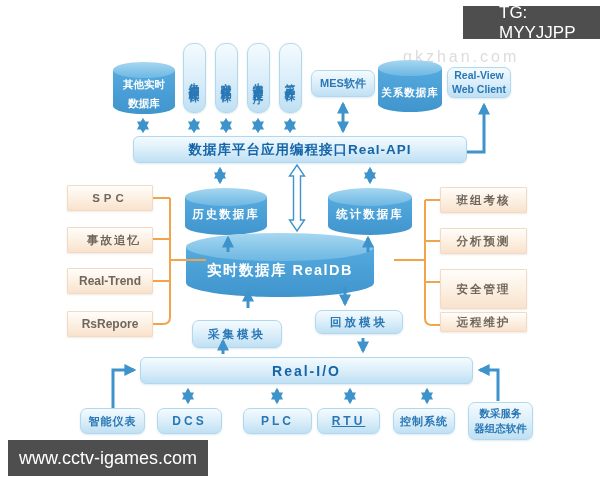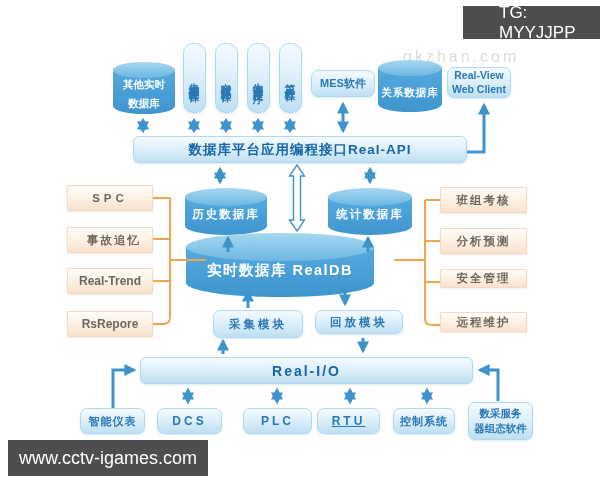--- a/index.html
+++ b/index.html
@@ -110,24 +110,24 @@
     <div class="clabel" style="top:28px; font-size:14.5px; letter-spacing:1.5px;">实时数据库 RealDB</div>
   </div>
 
   <div class="obox" style="left:67px; top:185px; width:86px; height:26px; letter-spacing:4px;">SPC</div>
   <div class="obox" style="left:67px; top:227px; width:86px; height:26px;padding-left:8px;">事故追忆</div>
   <div class="obox" style="left:67px; top:268px; width:86px; height:26px; letter-spacing:0; font-size:12px;">Real-Trend</div>
   <div class="obox" style="left:67px; top:311px; width:86px; height:26px; letter-spacing:0; font-size:12px;">RsRepore</div>
 
   <div class="obox" style="left:440px; top:187px; width:87px; height:26px;">班组考核</div>
   <div class="obox" style="left:440px; top:228px; width:87px; height:26px;">分析预测</div>
-  <div class="obox" style="left:440px; top:269px; width:87px; height:19px;">安全管理</div>
+  <div class="obox" style="left:440px; top:269px; width:87px; height:40px;">安全管理</div>
   <div class="obox" style="left:440px; top:312px; width:87px; height:20px;">远程维护</div>
 
-  <div class="bbox cn" style="left:192px; top:310px; width:90px; height:28px;margin-left:21px;">采集模块</div>
+  <div class="bbox cn" style="left:192px; top:320px; width:90px; height:28px;">采集模块</div>
   <div class="bbox cn" style="left:315px; top:310px; width:88px; height:24px;">回放模块</div>
 
   <div class="bbox bar" style="left:140px; top:357px; width:333px; height:27px; font-size:14px; letter-spacing:2px;">Real-I/O</div>
 
   <div class="bbox cn" style="left:80px; top:408px; width:65px; height:26px; font-size:11px; letter-spacing:1px;">智能仪表</div>
   <div class="bbox" style="left:157px; top:408px; width:65px; height:26px; font-size:12px; letter-spacing:3px;">DCS</div>
   <div class="bbox" style="left:243px; top:408px; width:69px; height:26px; font-size:12px; letter-spacing:3px;">PLC</div>
   <div class="bbox" style="left:317px; top:408px; width:63px; height:26px; font-size:12px; letter-spacing:3px;text-decoration:underline;">RTU</div>
   <div class="bbox cn" style="left:393px; top:408px; width:62px; height:26px; font-size:11px; letter-spacing:1px;">控制系统</div>
   <div class="bbox multiline" style="left:468px; top:402px; width:65px; height:38px; font-size:10.5px;">数采服务

